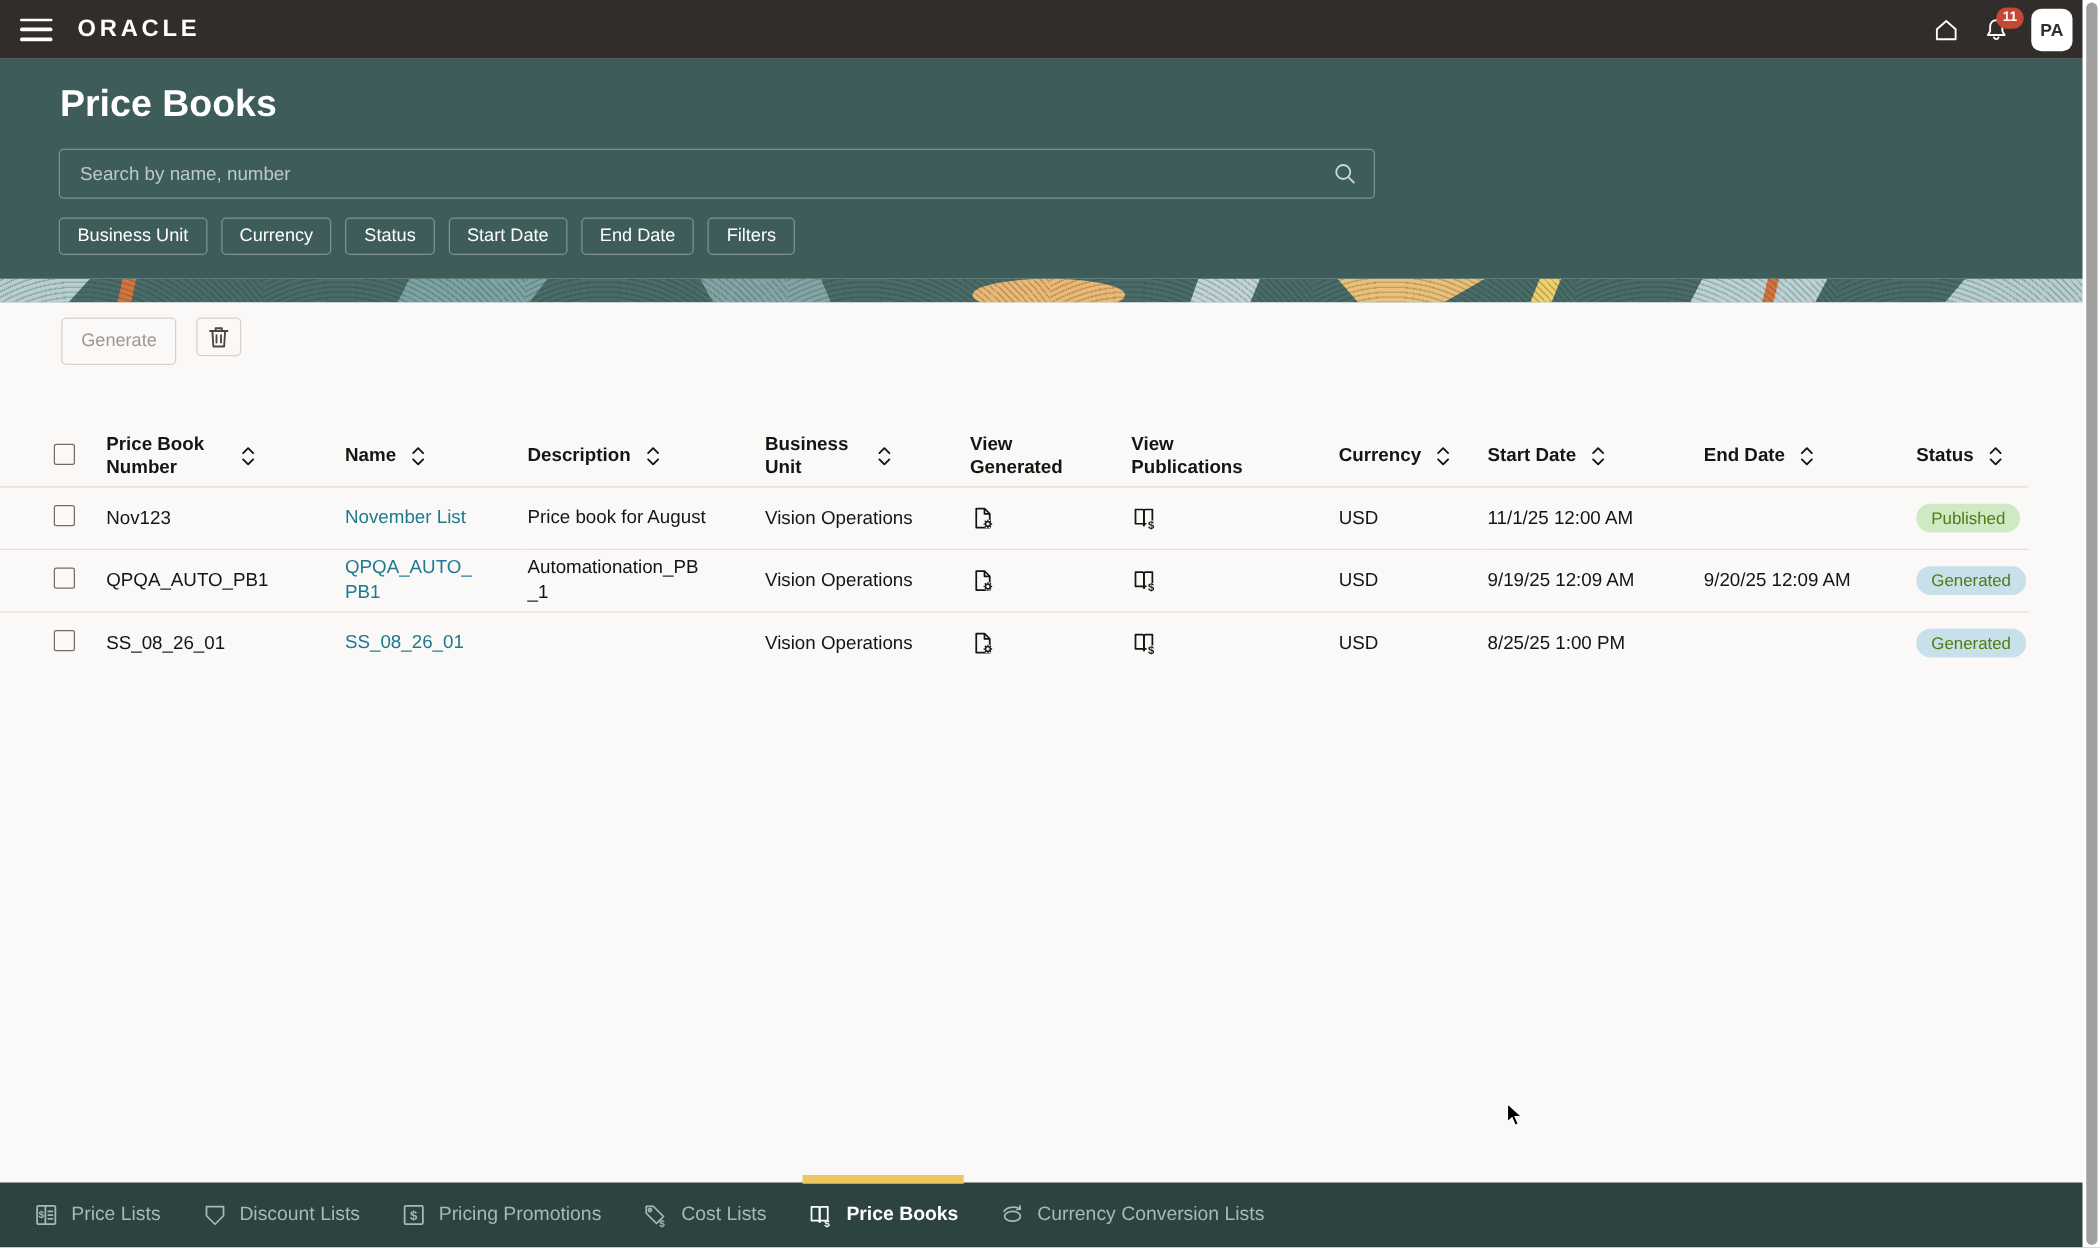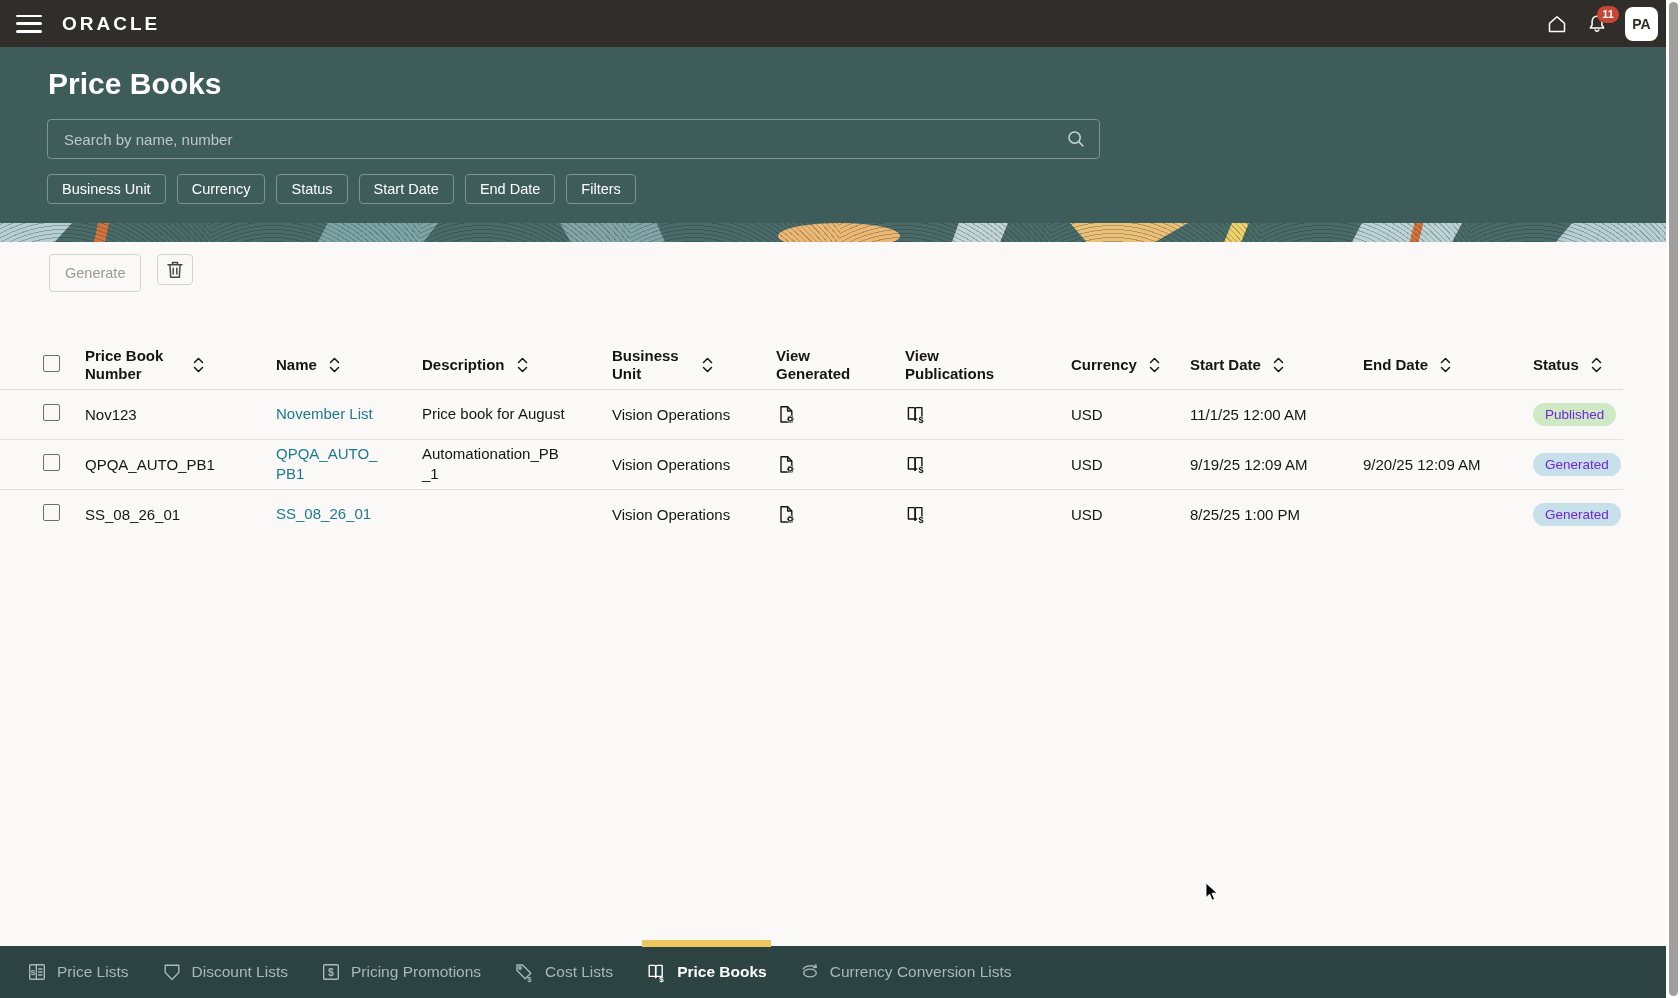--- a/index.html
+++ b/index.html
@@ -70,21 +70,21 @@
   .w-viewgen .th-label { max-width:90px; }
   .w-viewpub .th-label { max-width:100px; }
   .sort path { fill:none; stroke:#161513; stroke-width:1.5; stroke-linecap:round; stroke-linejoin:round; }
   .checkbox { display:inline-block; width:17px; height:17px; border:1.6px solid #716D68; border-radius:2px; background:transparent; cursor:pointer; }
   a.cell-link { color:#1D7A8F; text-decoration:none; cursor:pointer; }
   .cell-name .inner { width:104px; overflow-wrap:anywhere; line-height:20px; }
   .cell-desc .inner { width:144px; overflow-wrap:anywhere; line-height:20px; }
   .rowicon { color:#161513; cursor:pointer; }
   .rowicon .bg { fill:#FBF9F8; stroke:none; }
   .dollar { font:700 9px "Liberation Sans",sans-serif; fill:#161513; stroke:none; text-anchor:middle; }
-  .badge { display:inline-block; padding:4px 12px; border-radius:13px; font-size:13.5px; color:#6d28d9; }
+  .badge { display:inline-block; padding:4px 12px; border-radius:13px; font-size:13.5px; color:#4d7c0f; }
   .b-published { background:#CFE9C4; }
   .b-generated { background:#C8E0EA; }
 
   
   .bottomnav { position:absolute; bottom:0; left:0; right:0; height:52px; background:#2C4341; display:flex; align-items:center; padding-left:27px; gap:33px; }
   .nav-item { position:relative; display:flex; align-items:center; gap:10px; color:#A9B8B6; font-size:15.5px; cursor:pointer; white-space:nowrap; }
   .nav-item.active { color:#fff; font-weight:700; }
   .nav-item.active::before { content:""; position:absolute; left:-4px; right:-4px; top:-22px; height:7px; background:#ECC65E; }
   .nicn path, .nicn rect, .nicn circle, .nicn ellipse { fill:none; stroke:currentColor; stroke-width:1.4; stroke-linecap:round; stroke-linejoin:round; }
   .nd { font:700 8px "Liberation Sans",sans-serif; fill:currentColor; stroke:none; text-anchor:middle; }

